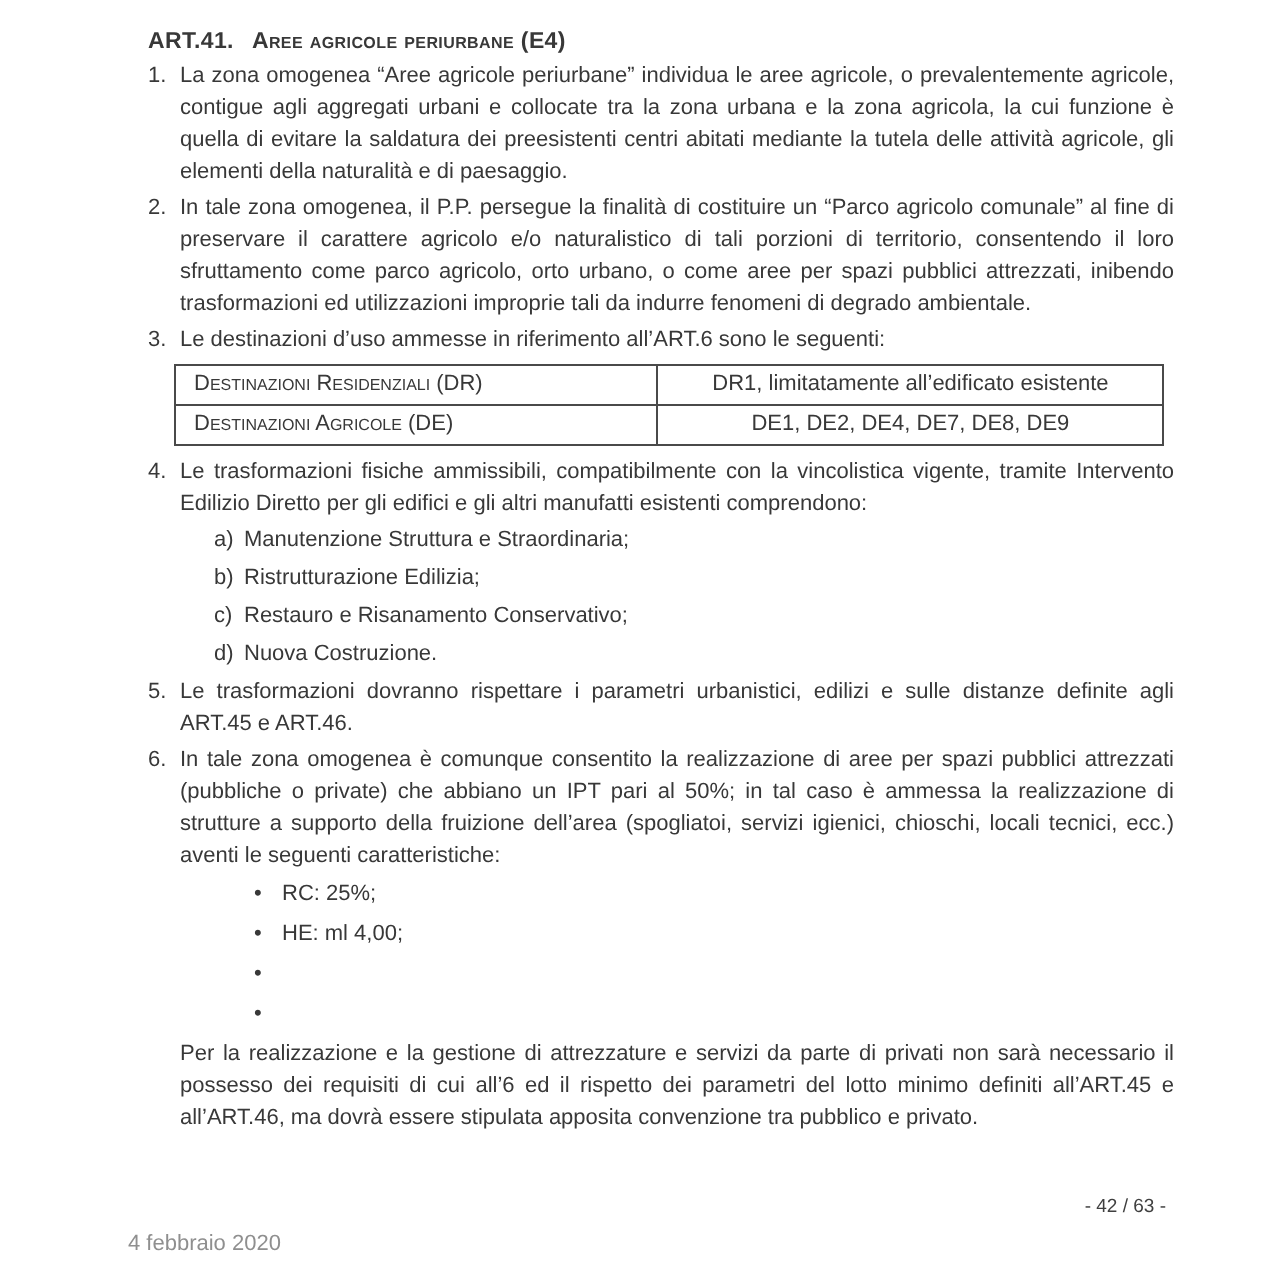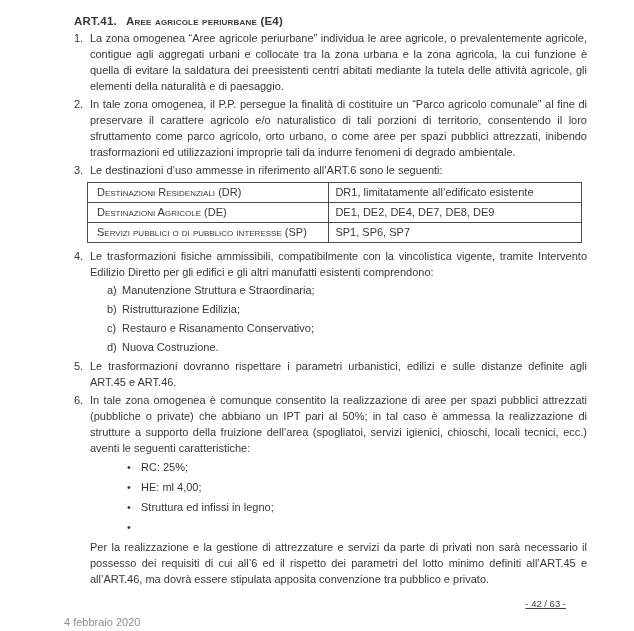--- a/index.html
+++ b/index.html
@@ -62,21 +62,21 @@
     padding: 3px 6px;
   }
   .dest-table .c1 {
     width: 48.5%;
     font-variant: small-caps;
     text-align: left;
     padding-left: 9px;
   }
   .dest-table .c2 {
     width: 51.5%;
-    text-align: left;
+    text-align: center;
   }
   .sublist { margin: 2px 0 3px 33px; }
   .sli {
     display: flex;
     font-size: 11px;
     line-height: 16px;
     margin-bottom: 3px;
   }
   .sli .snum { width: 15px; flex-shrink: 0; }
   .sli .stxt { flex: 1; }
@@ -90,24 +90,23 @@
   .bli .bdot { width: 14px; flex-shrink: 0; font-size: 11px; }
   .closing {
     margin-left: 16px;
     font-size: 11px;
     line-height: 16px;
     text-align: justify;
   }
   .page-num {
     position: absolute;
     top: 598px;
-    right: 68px;
+    right: 51px;
     font-size: 9.5px;
     color: #3f3f3f;
-    text-decoration: underline;
   }
   .doc-date {
     position: absolute;
     top: 616px;
     left: 64px;
     font-size: 11px;
     color: #8f8f8f;
   }
 </style>
 </head>
@@ -137,24 +136,20 @@
   <table class="dest-table">
     <tbody>
         <tr>
       <td class="c1">Destinazioni Residenziali (DR)</td>
       <td class="c2">DR1, limitatamente all’edificato esistente</td>
     </tr>
     <tr>
       <td class="c1">Destinazioni Agricole (DE)</td>
       <td class="c2">DE1, DE2, DE4, DE7, DE8, DE9</td>
     </tr>
-    <tr>
-      <td class="c1">Servizi pubblici o di pubblico interesse (SP)</td>
-      <td class="c2">SP1, SP6, SP7</td>
-    </tr>
   </tbody>
     </table>
 
   <div class="li" style="margin-bottom:1px;">
     <span class="num">4.</span>
     <div class="txt">Le trasformazioni fisiche ammissibili, compatibilmente con la vincolistica vigente, tramite Intervento Edilizio Diretto per gli edifici e gli altri manufatti esistenti comprendono:</div>
   </div>
 
   <div class="sublist">
     <div class="sli">
@@ -189,21 +184,20 @@
     <div class="bli">
       <span class="bdot">•</span>
       <div>RC: 25%;</div>
     </div>
     <div class="bli">
       <span class="bdot">•</span>
       <div>HE: ml 4,00;</div>
     </div>
     <div class="bli">
       <span class="bdot">•</span>
-      <div>Struttura ed infissi in legno;</div>
     </div>
     <div class="bli">
       <span class="bdot">•</span>
     </div>
   </div>
 
   <div class="closing">Per la realizzazione e la gestione di attrezzature e servizi da parte di privati non sarà necessario il possesso dei requisiti di cui all’6 ed il rispetto dei parametri del lotto minimo definiti all’ART.45 e all’ART.46, ma dovrà essere stipulata apposita convenzione tra pubblico e privato.</div>
 
 </div>
 

